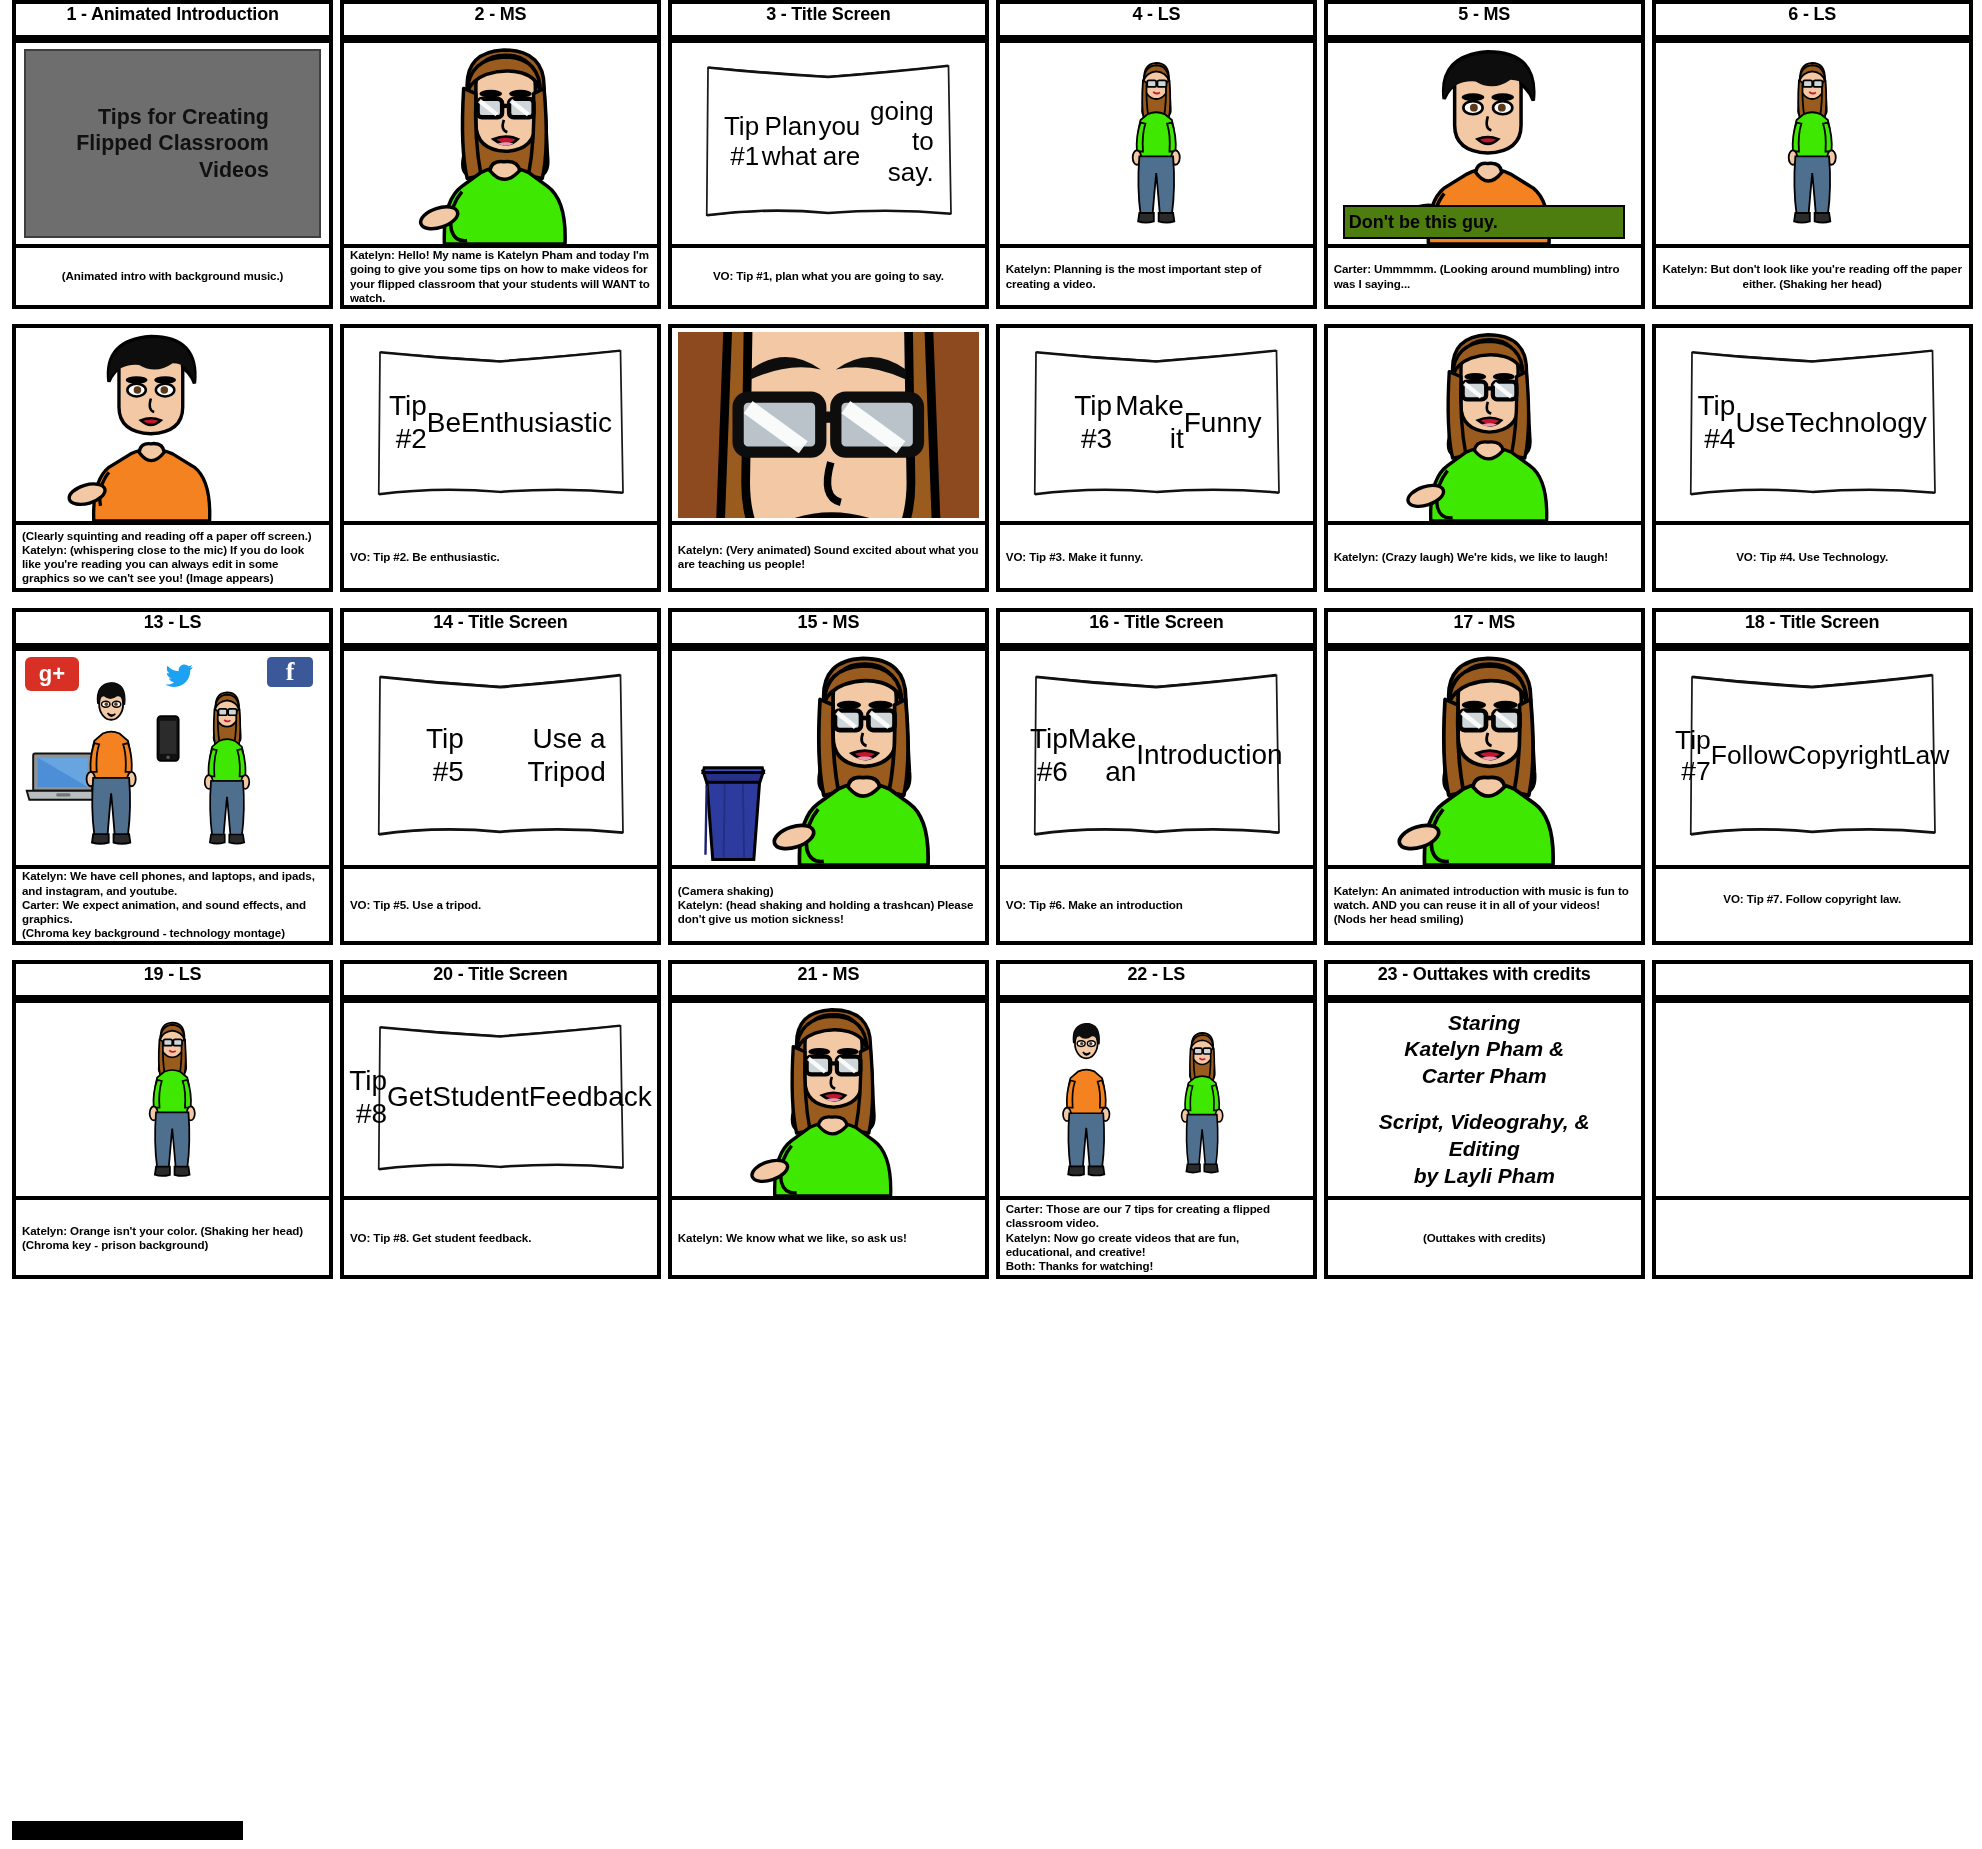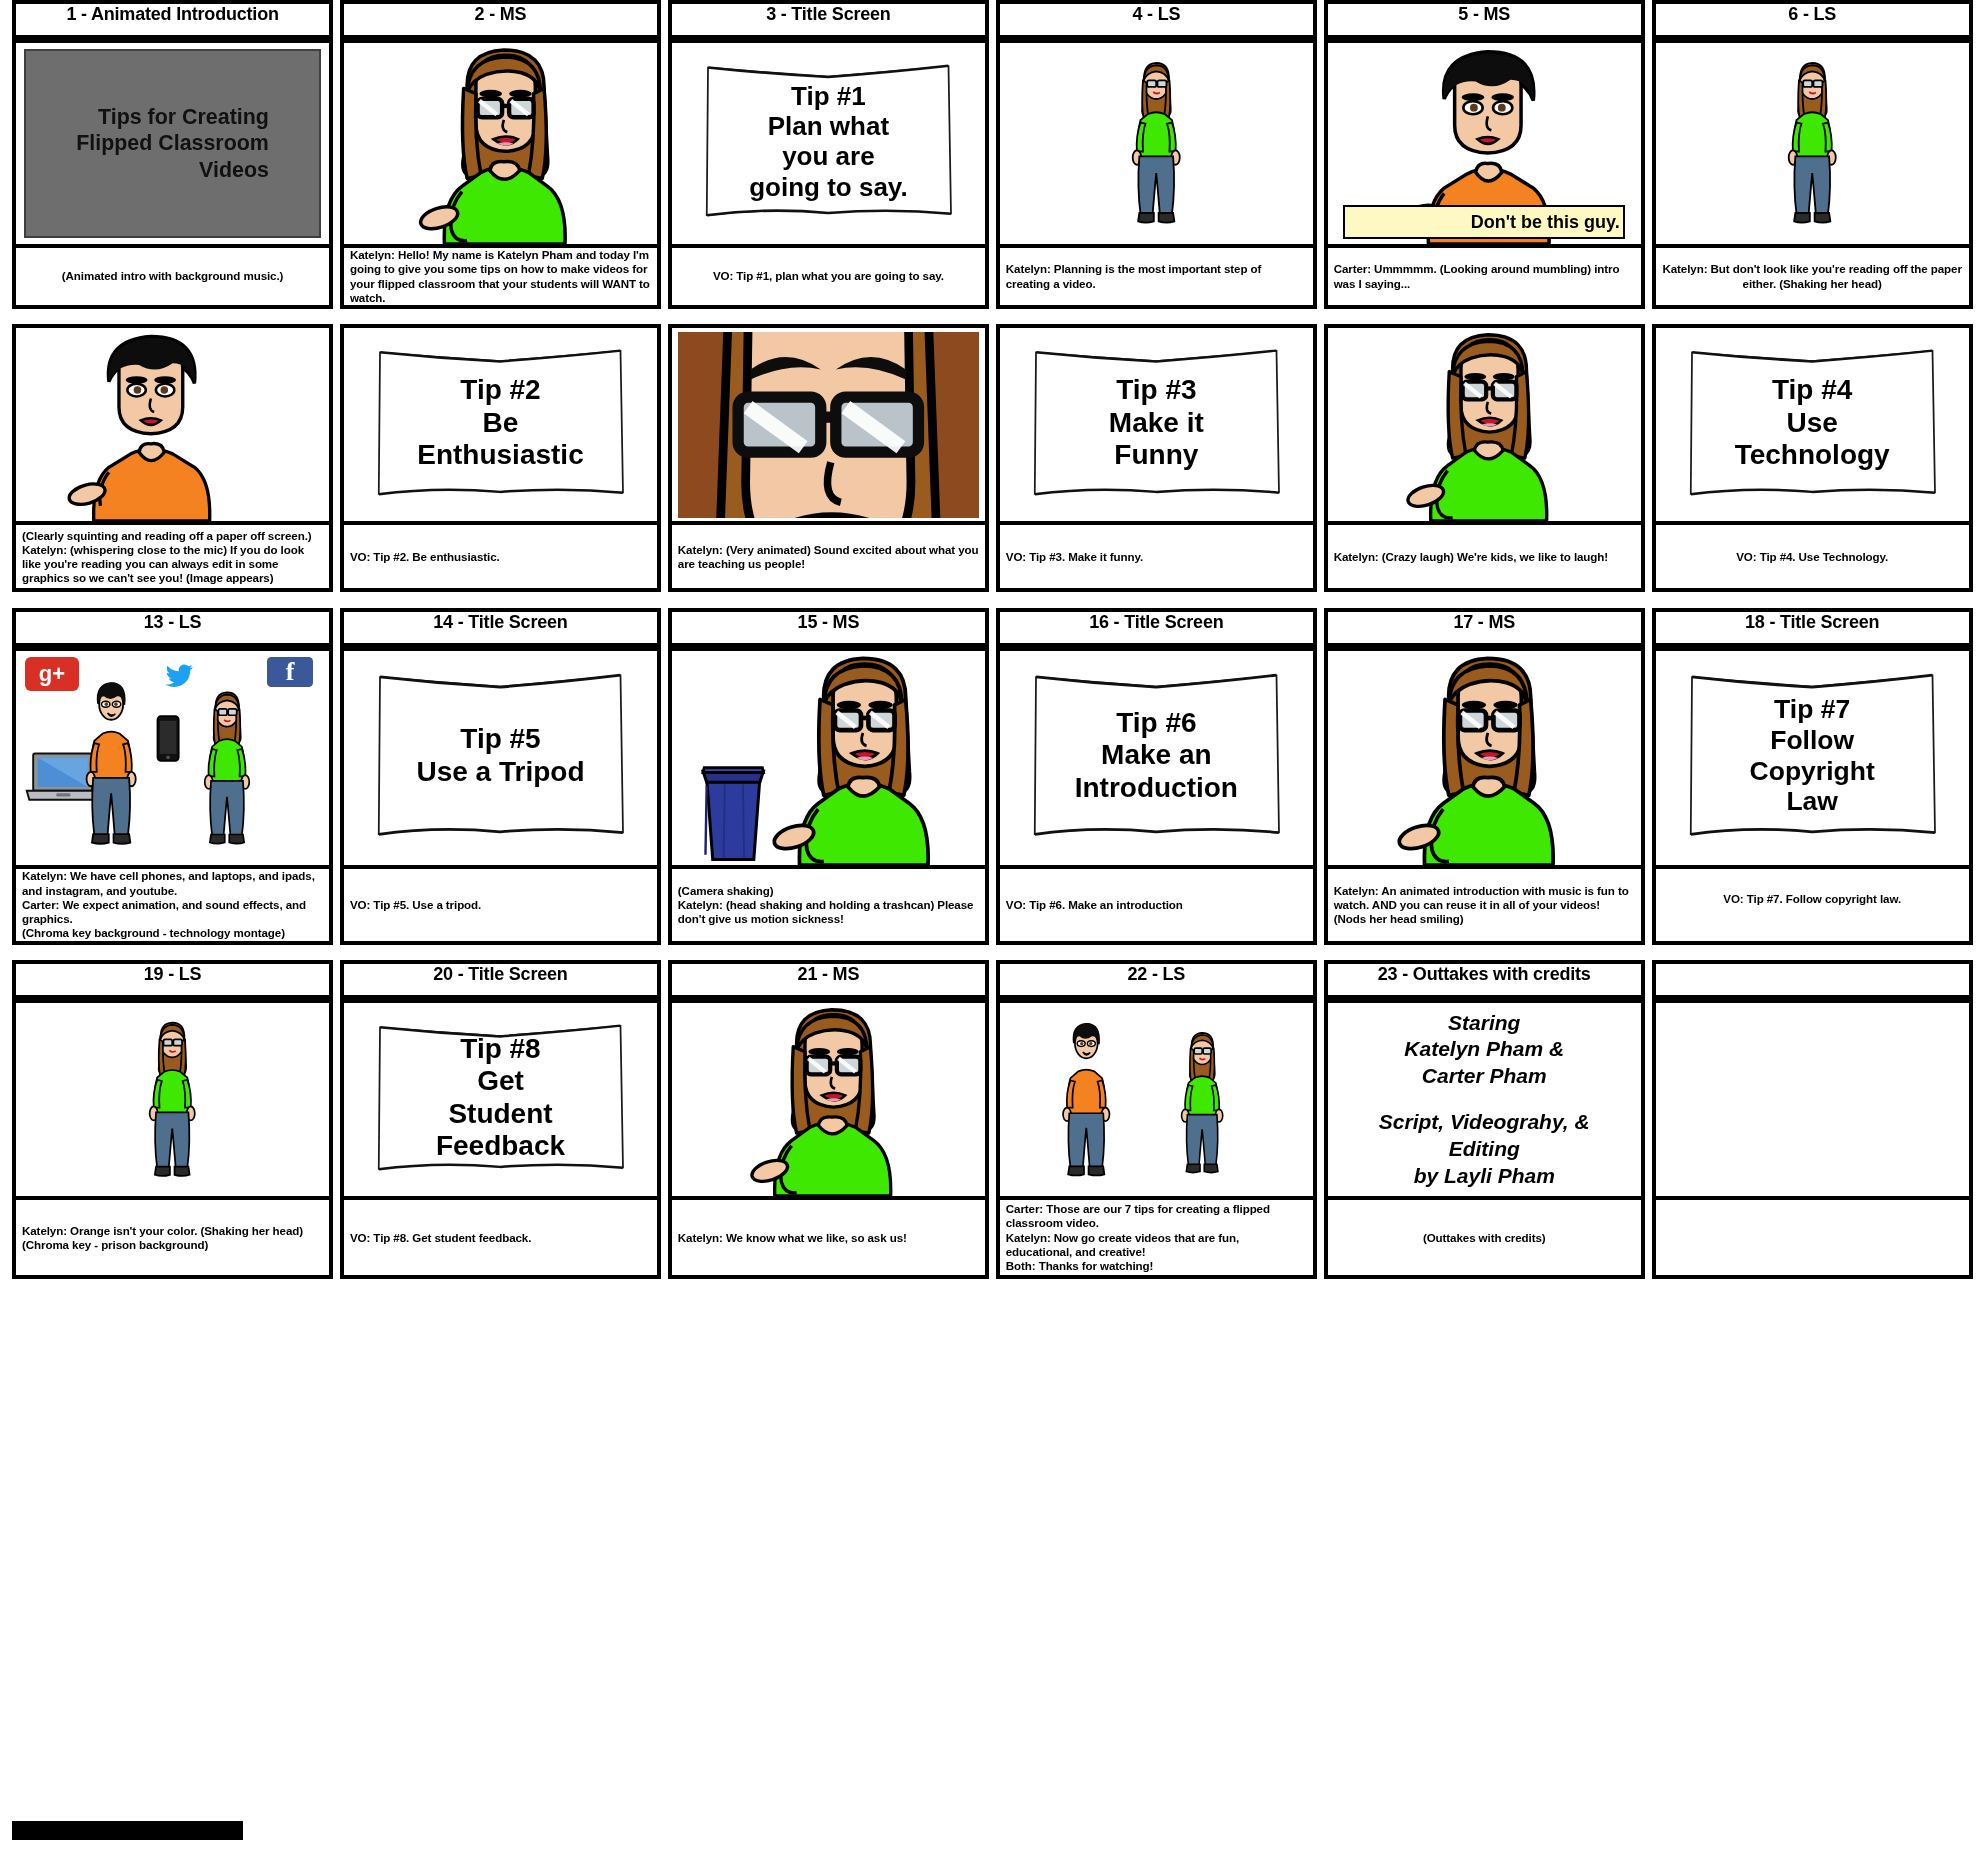--- a/index.html
+++ b/index.html
@@ -78,24 +78,24 @@
 
   
   .titlecard {
     position:absolute;
     left:10%; top:9%;
     width:80%; height:80%;
   }
   .titlecard svg { position:absolute; inset:0; width:100%; height:100%; }
   .titlecard .tc-text {
     position:absolute; inset:0;
-    display:flex; flex-direction:column;
+    display:flex; flex-direction:row;
     align-items:center; justify-content:center;
     font-family:"Liberation Sans", sans-serif;
-    font-weight:bold;
+    font-weight:normal;
     color:#000;
     text-align:right;
     line-height:1.16;
     padding: 0 8%;
     box-sizing:border-box;
   }
   .tc-l { display:block; }
 
   
   .gray-card {
@@ -134,25 +134,25 @@
     white-space:pre-line;
     font-style:italic;
   }
 
   
   .in-art-bar {
     position:absolute;
     left: 5%;
     bottom: 5.1px;
     width: 90%;
-    background:#fef9c3;
+    background:#4d7c0f;
     border:2.6px solid #000;
     box-sizing:border-box;
     padding: 4.3px 3.4px;
-    text-align:right;
+    text-align:left;
     font-family:"Liberation Sans", sans-serif;
     font-weight:bold;
     font-size:18px;
     color:#000;
   }
 
   
   .fig { position:absolute; }
   .fig svg { display:block; width:100%; height:100%; }
 

